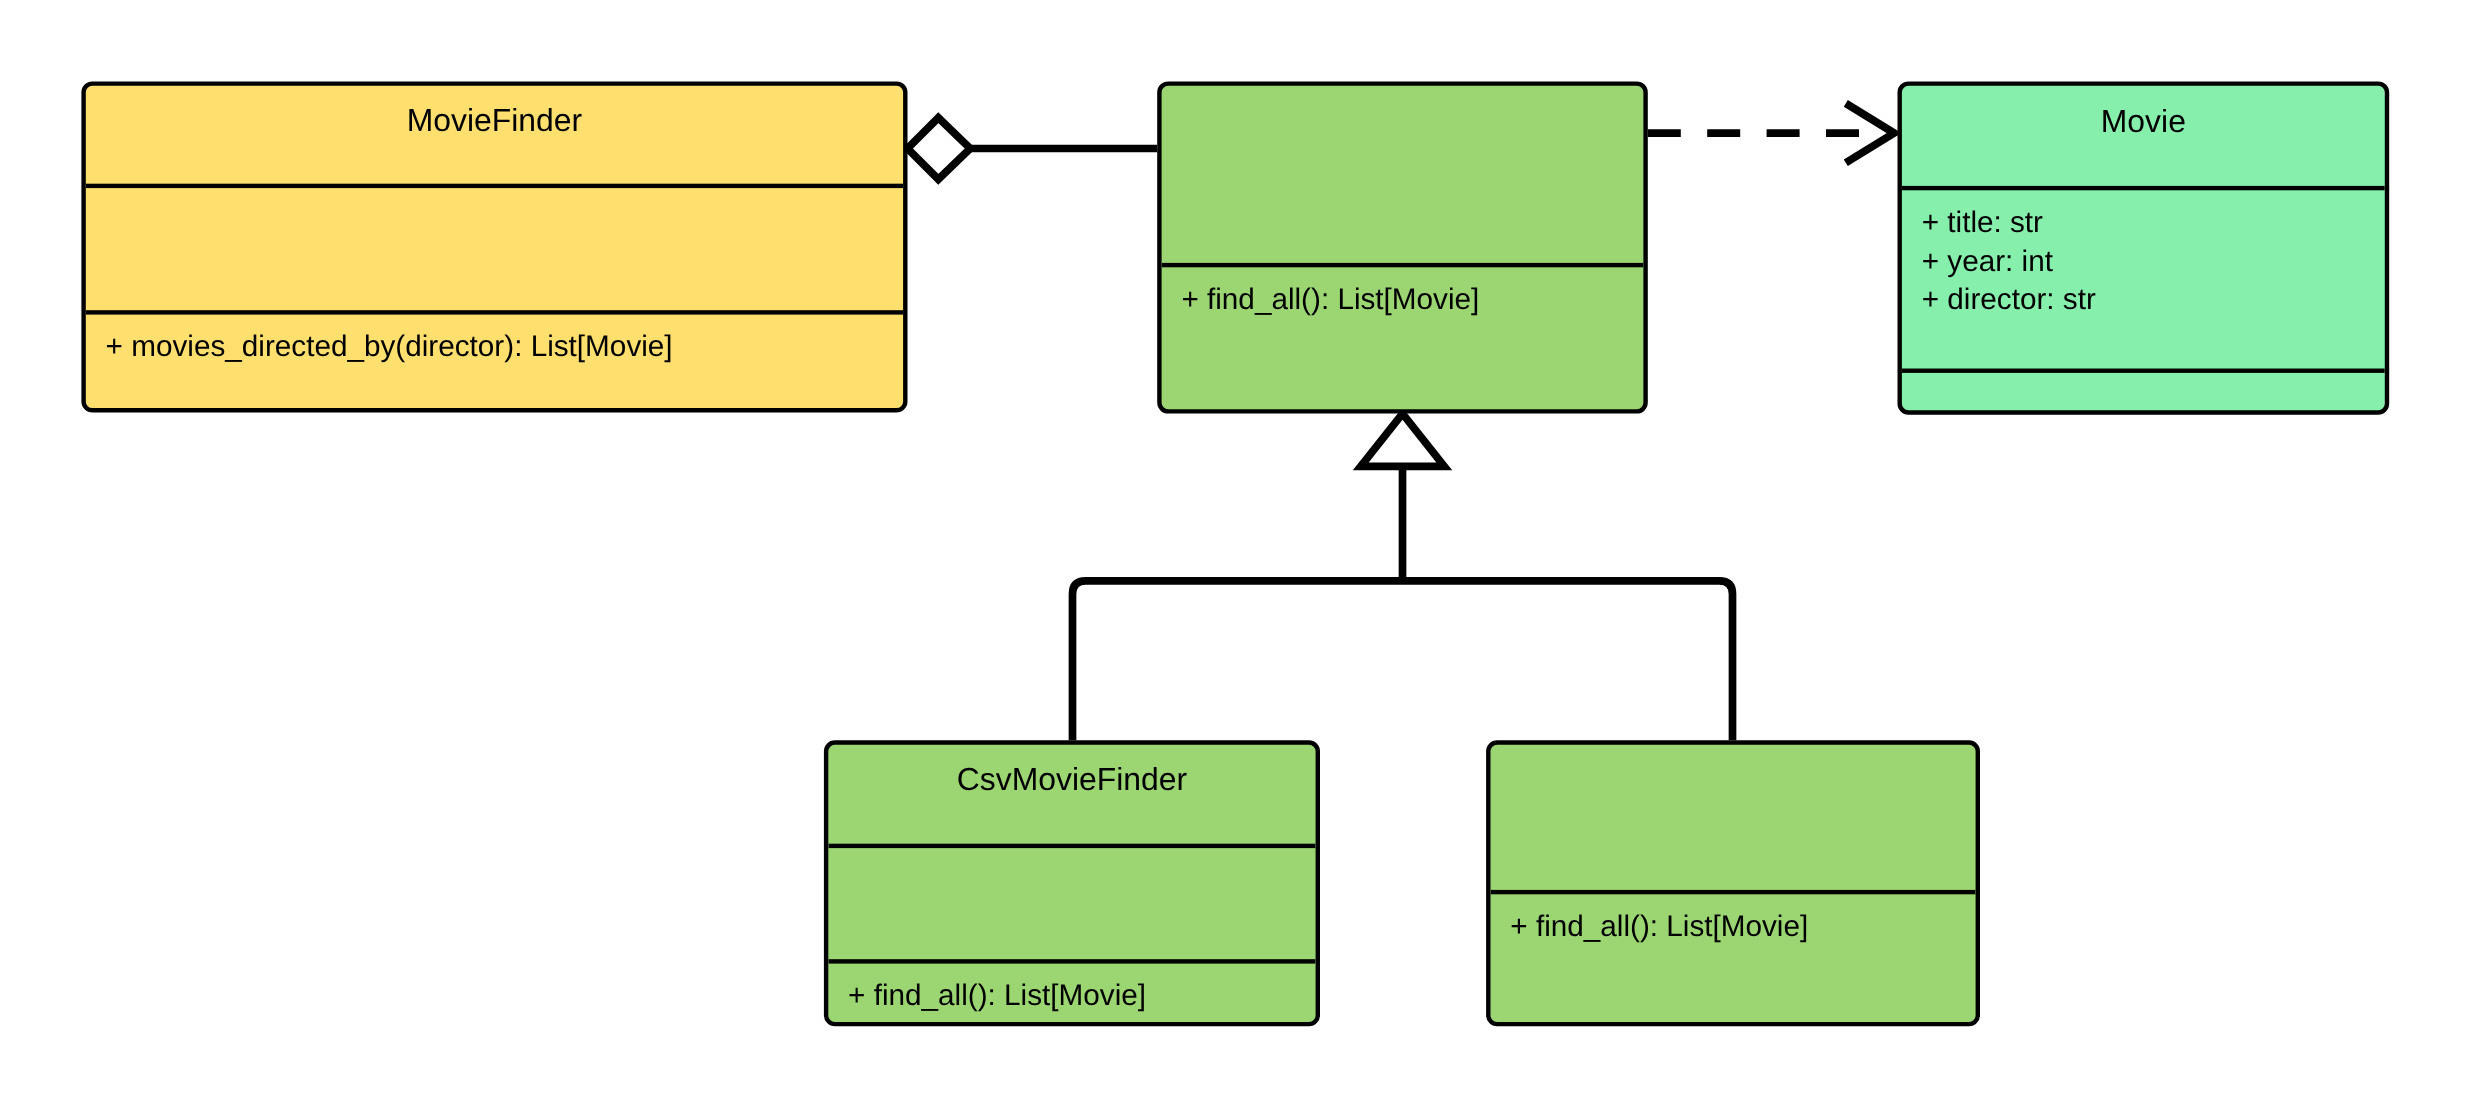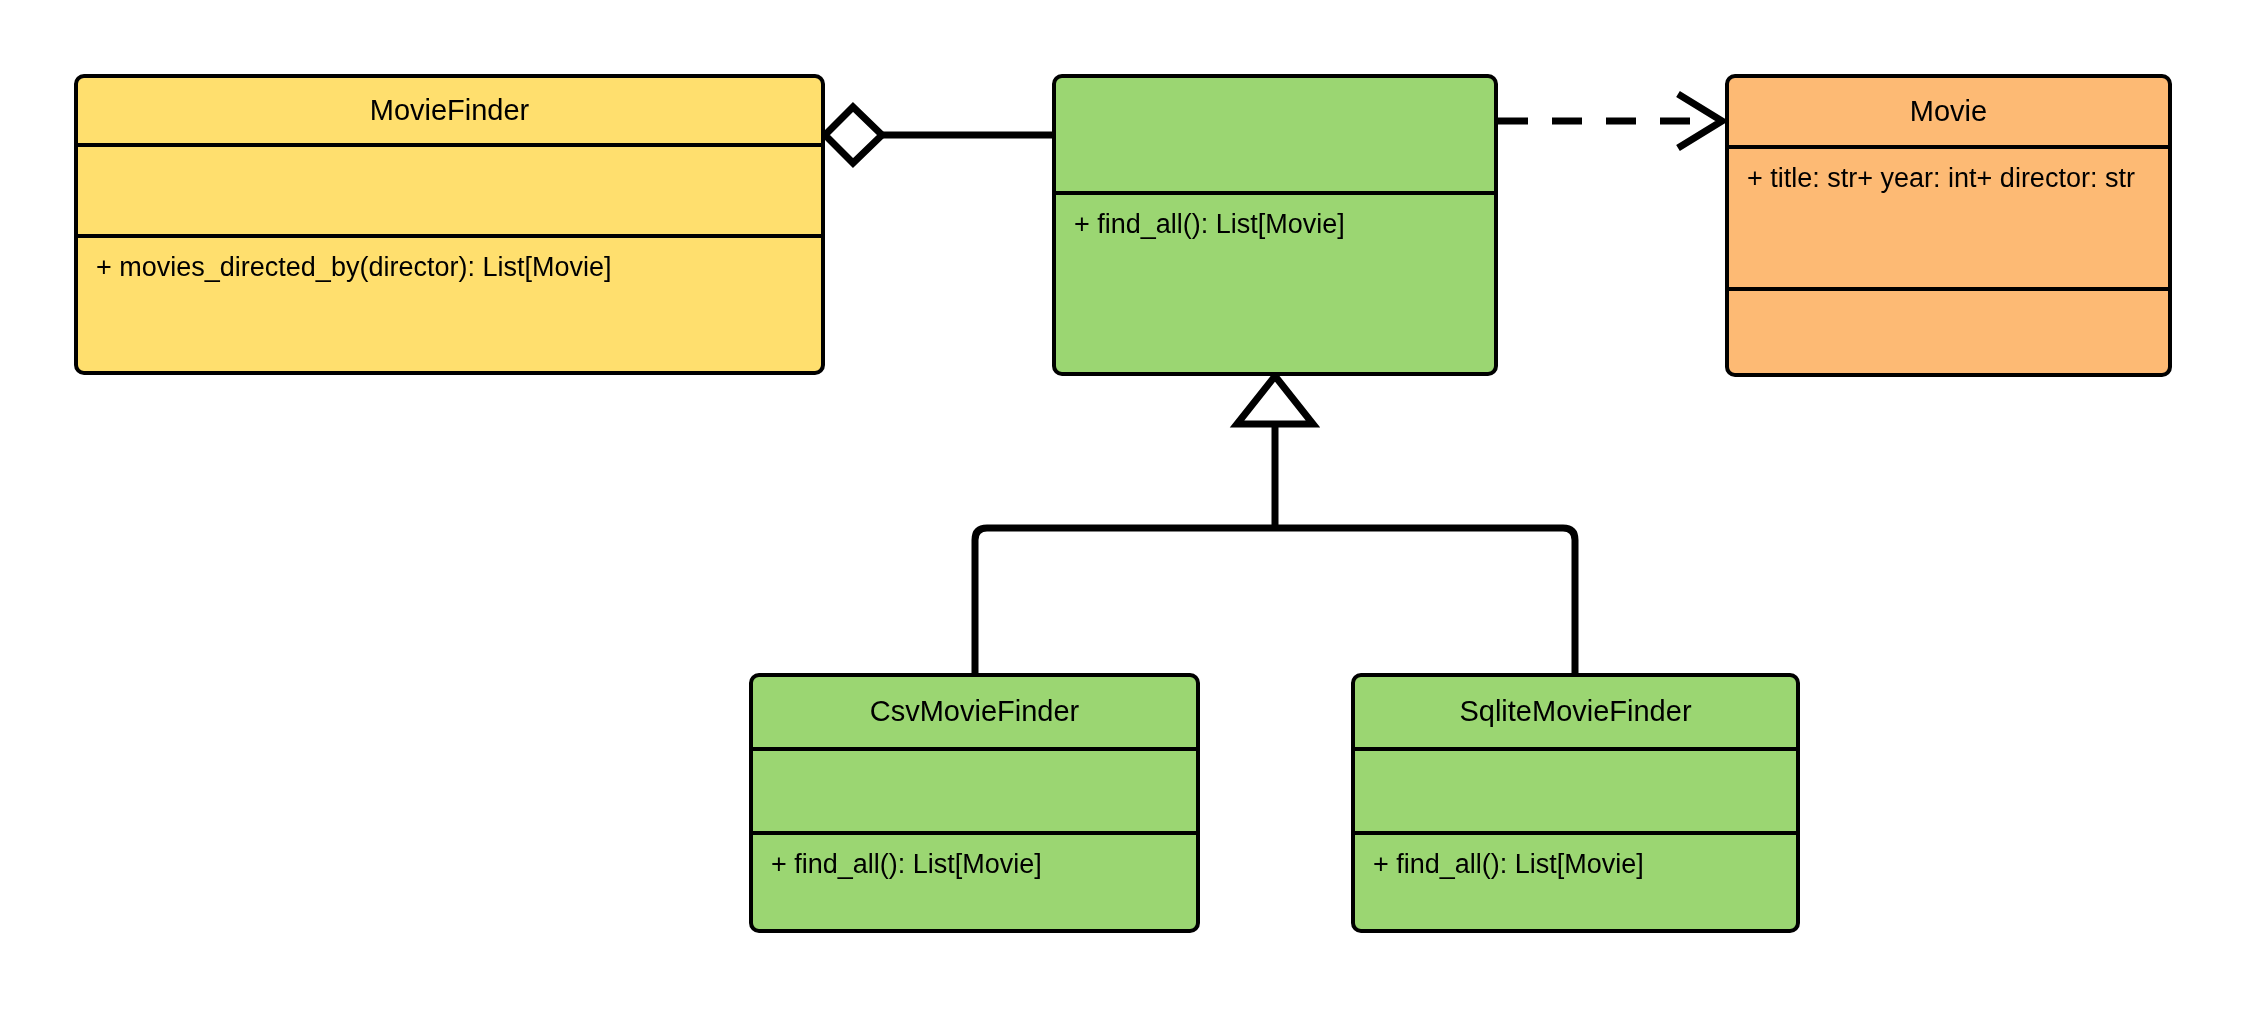--- a/index.html
+++ b/index.html
@@ -49,32 +49,33 @@
     justify-content: center;
     font-size: 29px;
     color: #000000;
     line-height: 1.1;
     padding: 0 8px;
     white-space: nowrap;
   }
   .members {
     padding: 12px 18px 6px 18px;
     display: flex;
-    flex-direction: row;
+    flex-direction: column;
     justify-content: flex-start;
+    margin-top: 24px;
   }
   .member-line {
     font-size: 27px;
     color: #000000;
     line-height: 1.30;
     white-space: nowrap;
   }
   .fill-yellow { background: #ffdf6e; }
   .fill-green  { background: #9bd672; }
-  .fill-blue   { background: #fdba74; }
+  .fill-blue   { background: #86efac; }
 
   
   #class-movielister      { left: 74px;   top: 74px;  width: 751px; height: 301px; }
   #class-movielister .c1  { height: 65px; }
   #class-movielister .c2  { height: 91px; }
   #class-movielister .c3  { flex: 1 1 auto; }
 
   #class-moviefinder      { left: 1052px; top: 74px;  width: 446px; height: 302px; }
   #class-moviefinder .c1  { height: 65px; }
   #class-moviefinder .c2  { height: 113px; }
@@ -149,20 +150,19 @@
 
   <div class="uml-class fill-green" id="class-csvmoviefinder">
     <div class="compartment c1 class-name">CsvMovieFinder</div>
     <div class="compartment c2 members"></div>
     <div class="compartment c3 members">
       <div class="member-line">+ find_all(): List[Movie]</div>
     </div>
   </div>
 
   <div class="uml-class fill-green" id="class-sqlitemoviefinder">
-    <div class="compartment c1 class-name">SqliteMovieFinder</div>
     <div class="compartment c2 members"></div>
     <div class="compartment c3 members">
       <div class="member-line">+ find_all(): List[Movie]</div>
     </div>
   </div>
 
 </div>
 
 </body></html>

